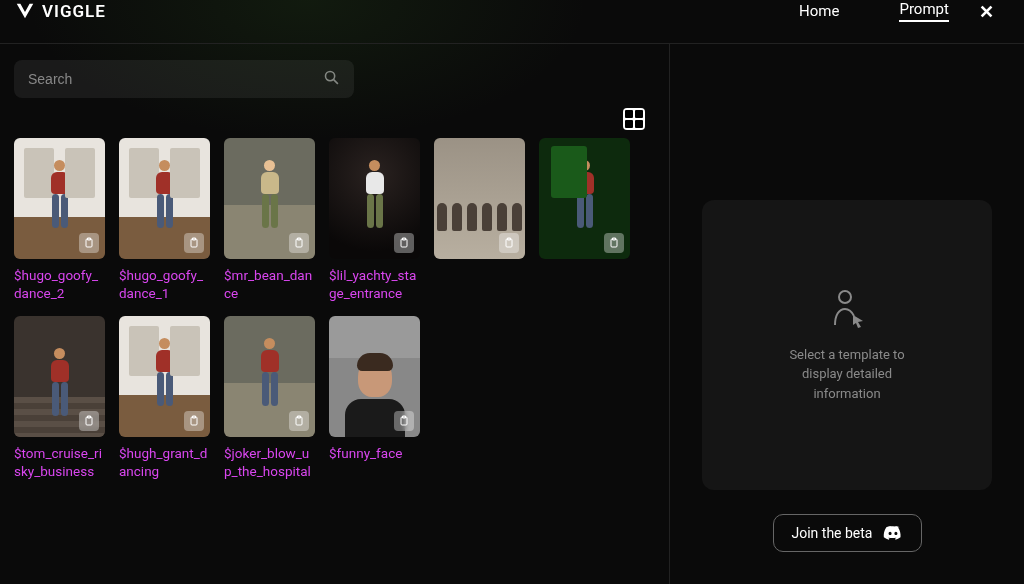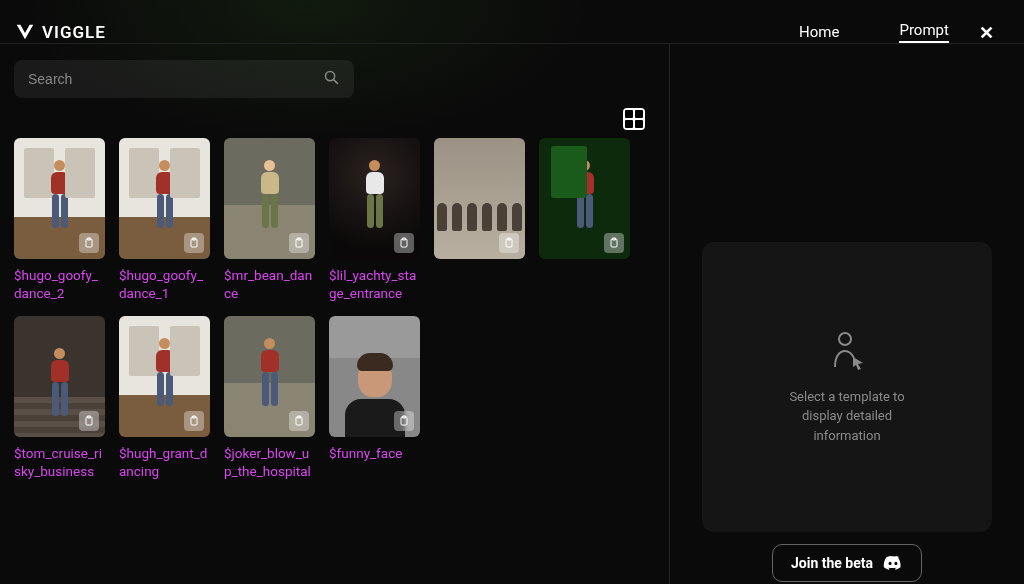--- a/index.html
+++ b/index.html
@@ -15,21 +15,21 @@
     body::before {
       content:'';
       position:absolute;
       top:0; left:0; width:100%; height:200px;
       background: radial-gradient(ellipse 400px 200px at 30% 0%, rgba(60,120,40,0.15), transparent 70%);
       pointer-events:none;
     }
     .header {
       height: 44px;
       display: flex;
-      align-items: flex-end;
+      align-items: flex-start;
       justify-content: space-between;
       padding: 0 28px 0 14px;
       border-bottom: 1px solid #222;
       position: relative;
       z-index:2;
     }
     .brand {
       display:flex;
       align-items:center;
       gap:6px;
@@ -187,22 +187,22 @@
     
     .crowd { position:absolute; bottom:28px; left:0; width:100%; display:flex; justify-content:space-around; }
     .crowd span { width:10px; height:28px; background:#4a4038; border-radius:5px 5px 2px 2px; }
     
     .right-pane {
       flex:1;
       display:flex;
       flex-direction:column;
       align-items:center;
       justify-content:flex-end;
-      padding: 0 24px 2px;
-      gap: 12px;
+      padding: 0 24px 32px;
+      gap: 24px;
     }
     .placeholder-card {
       width: 290px;
       height: 290px;
       background:#151515;
       border-radius:12px;
       display:flex;
       flex-direction:column;
       align-items:center;
       justify-content:center;
@@ -219,21 +219,20 @@
     .join-btn {
       border:1px solid #666;
       border-radius:10px;
       padding: 10px 18px;
       display:flex;
       align-items:center;
       gap:10px;
       font-size:14px;
       cursor:pointer;
       color:#fff;
-      font-weight:bold;
     }
     .join-btn svg { width:20px; height:16px; fill:#fff; }
   </style>
 </head>
 <body>
 
 <div class="header">
   <div class="brand">
     <svg viewBox="0 0 24 24">
       <path d="M3 4 L12 20 L21 4 L17 4 L12 13 L7 4 Z" fill="#fff"></path>

